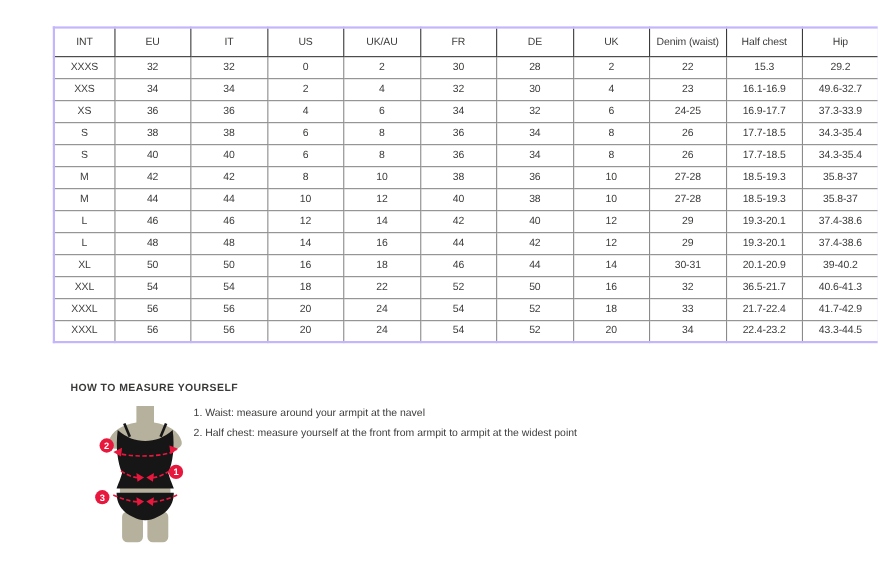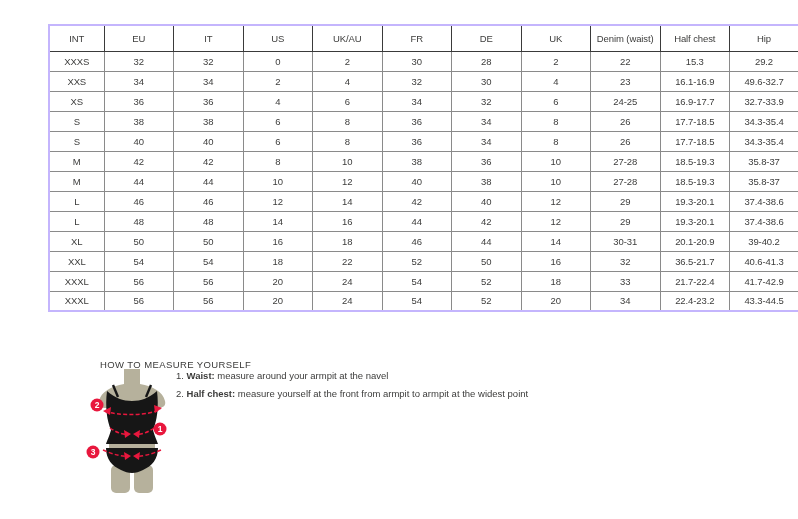--- a/index.html
+++ b/index.html
@@ -21,26 +21,26 @@
     color:#3c3c3b; background:#ffffff;
   }
   table.size-table td {
     border:1px solid #8a8a8a; height:20px;
     font-size:9.5px; letter-spacing:-0.1px;
     text-align:center; vertical-align:middle; white-space:nowrap;
     color:#3c3c3b; background:#ffffff;
   }
   
   .measure-title {
-    position:absolute; left:64px; top:359px;
-    font-size:9.5px; font-weight:400; letter-spacing:0.4px; color:#3a3a39;margin-left:36px;
+    position:absolute; left:64px; top:347px;
+    font-size:9.5px; font-weight:700; letter-spacing:0.4px; color:#3a3a39;
   }
   .measure-steps { position:absolute; left:176px; top:371px; }
   .step { font-size:9.5px; line-height:10px; margin-bottom:7.5px; color:#3c3c3b; white-space:nowrap; }
-  .step b { font-weight:700; }
+  .step b { font-weight:400; }
   .figure-wrap { position:absolute; left:70px; top:365px; width:130px; height:140px; }
 </style>
 </head>
 <body>
 
 <div class="sheet">
 
   <table class="size-table">
     <colgroup>
       <col style="width:55px">
@@ -101,21 +101,21 @@
           <td>XS</td>
           <td>36</td>
           <td>36</td>
           <td>4</td>
           <td>6</td>
           <td>34</td>
           <td>32</td>
           <td>6</td>
           <td>24-25</td>
           <td>16.9-17.7</td>
-          <td>32.7-33.9</td>
+          <td>37.3-33.9</td>
         </tr>
         <tr>
           <td>S</td>
           <td>38</td>
           <td>38</td>
           <td>6</td>
           <td>8</td>
           <td>36</td>
           <td>34</td>
           <td>8</td>

